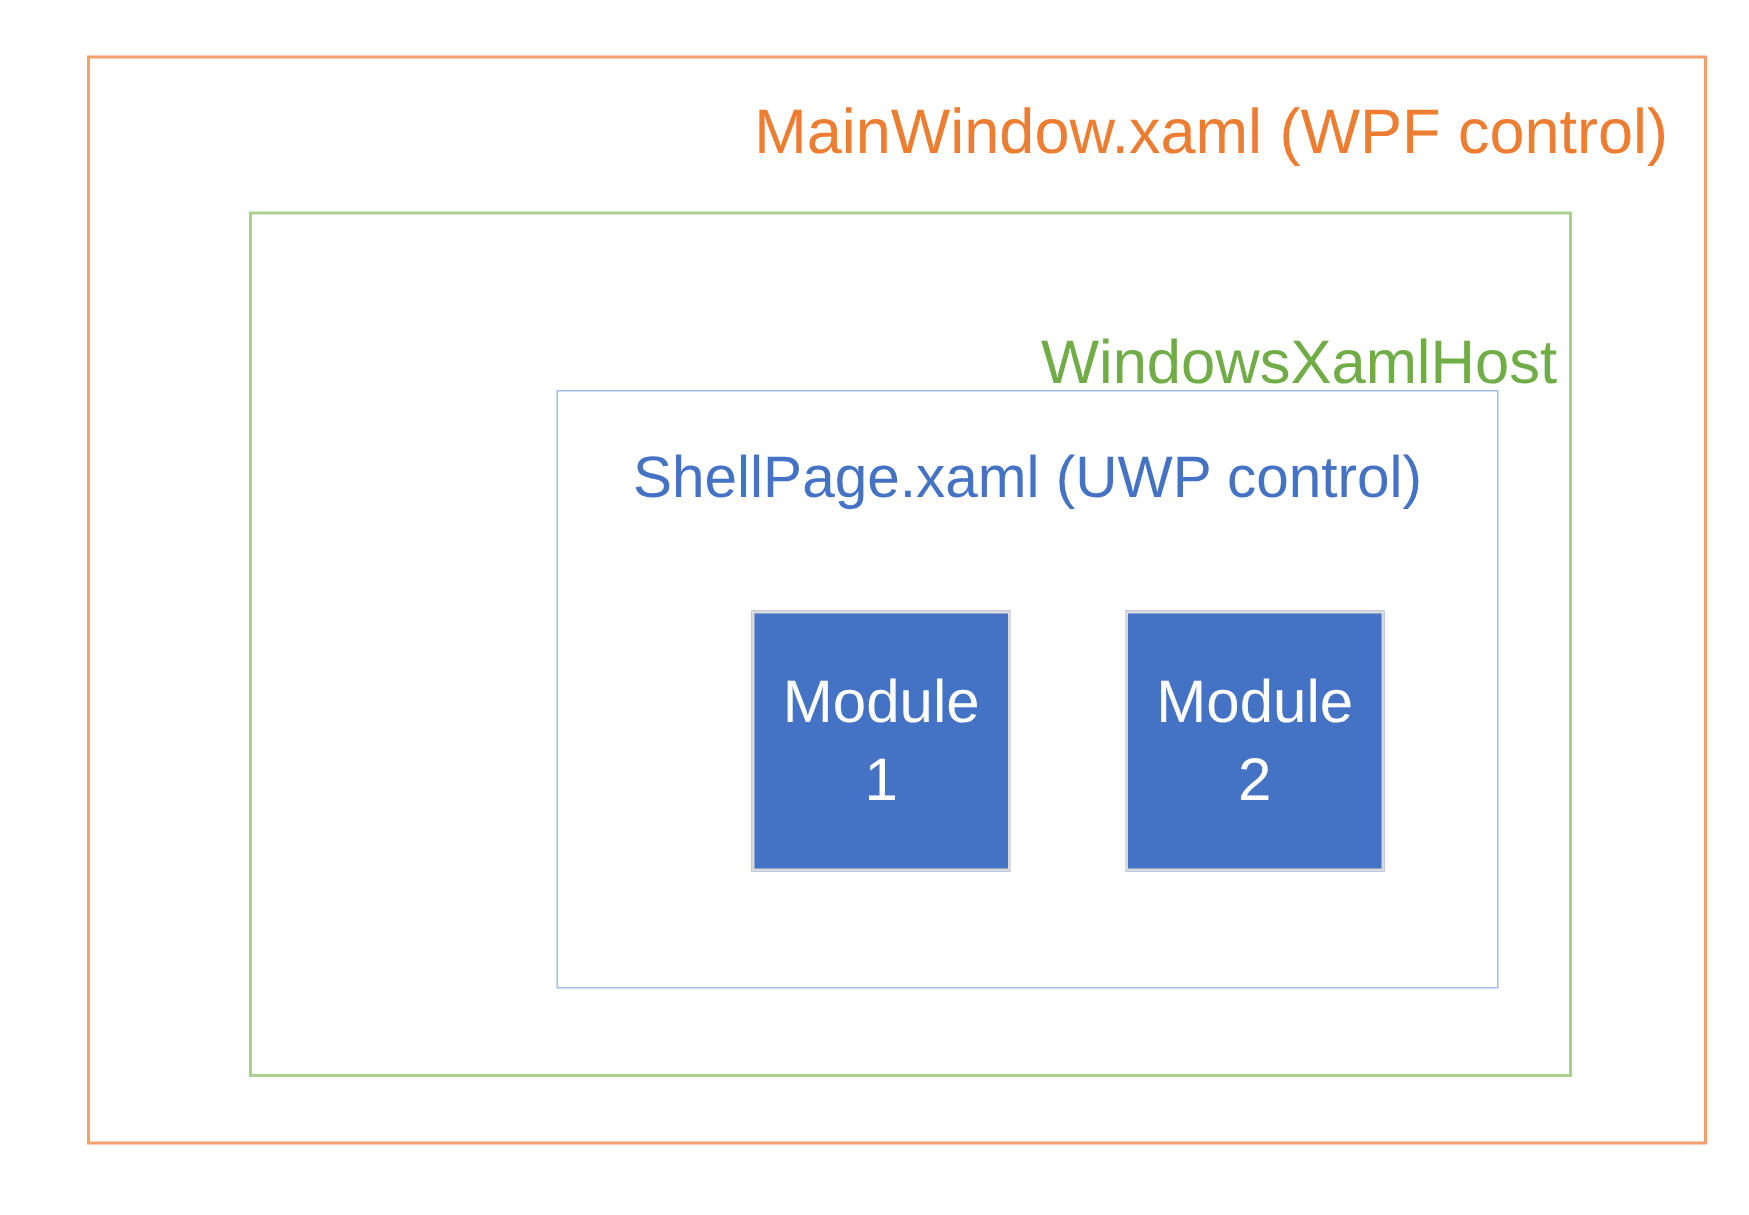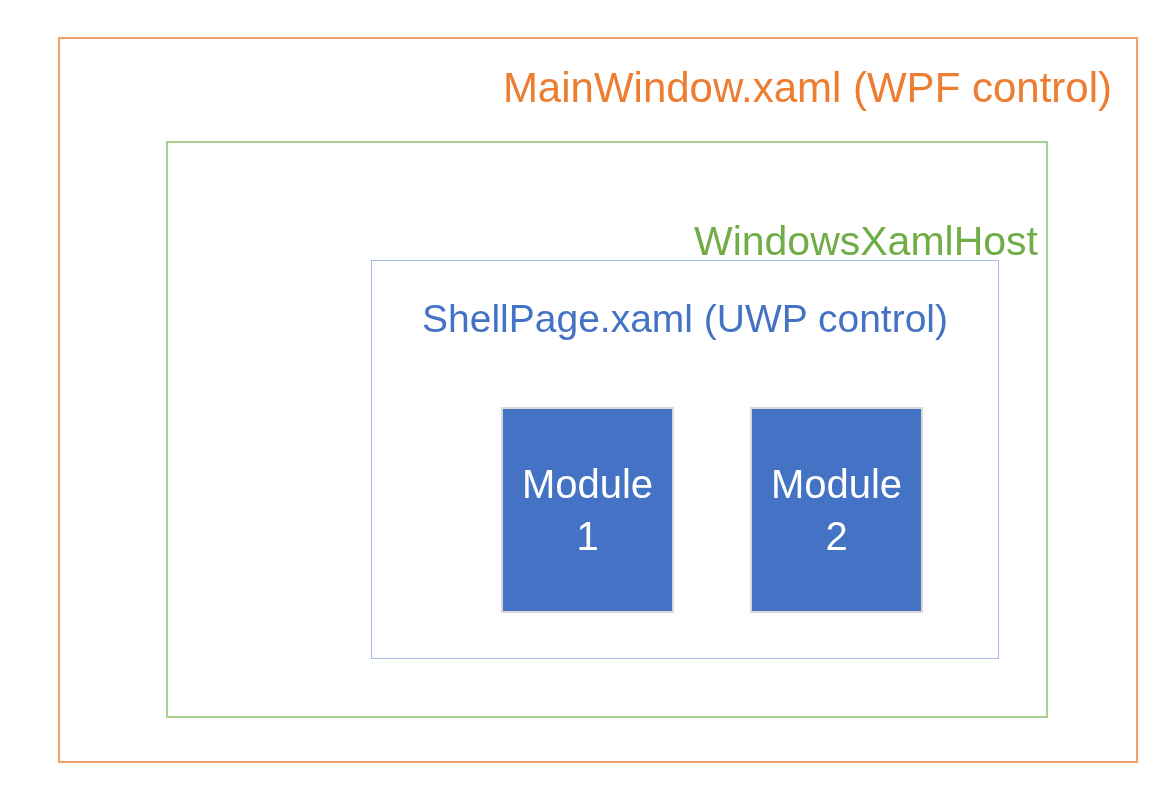--- a/index.html
+++ b/index.html
@@ -61,21 +61,21 @@
     text-align: center;
     font-size: 39px;
     color: #4472C4;
     margin-top: 13px;
   }
   
   .module-box {
     position: absolute;
     box-sizing: border-box;
     top: 407px;
-    width: 173px; height: 206px;
+    width: 173px; height: 174px;
     background: #4472C4;
     border: 2px solid #D9D9D9;
     display: flex;
     flex-direction: column;
     align-items: center;
     justify-content: center;
     color: #ffffff;
     font-size: 40px;
     line-height: 1.3;
     text-align: center;

